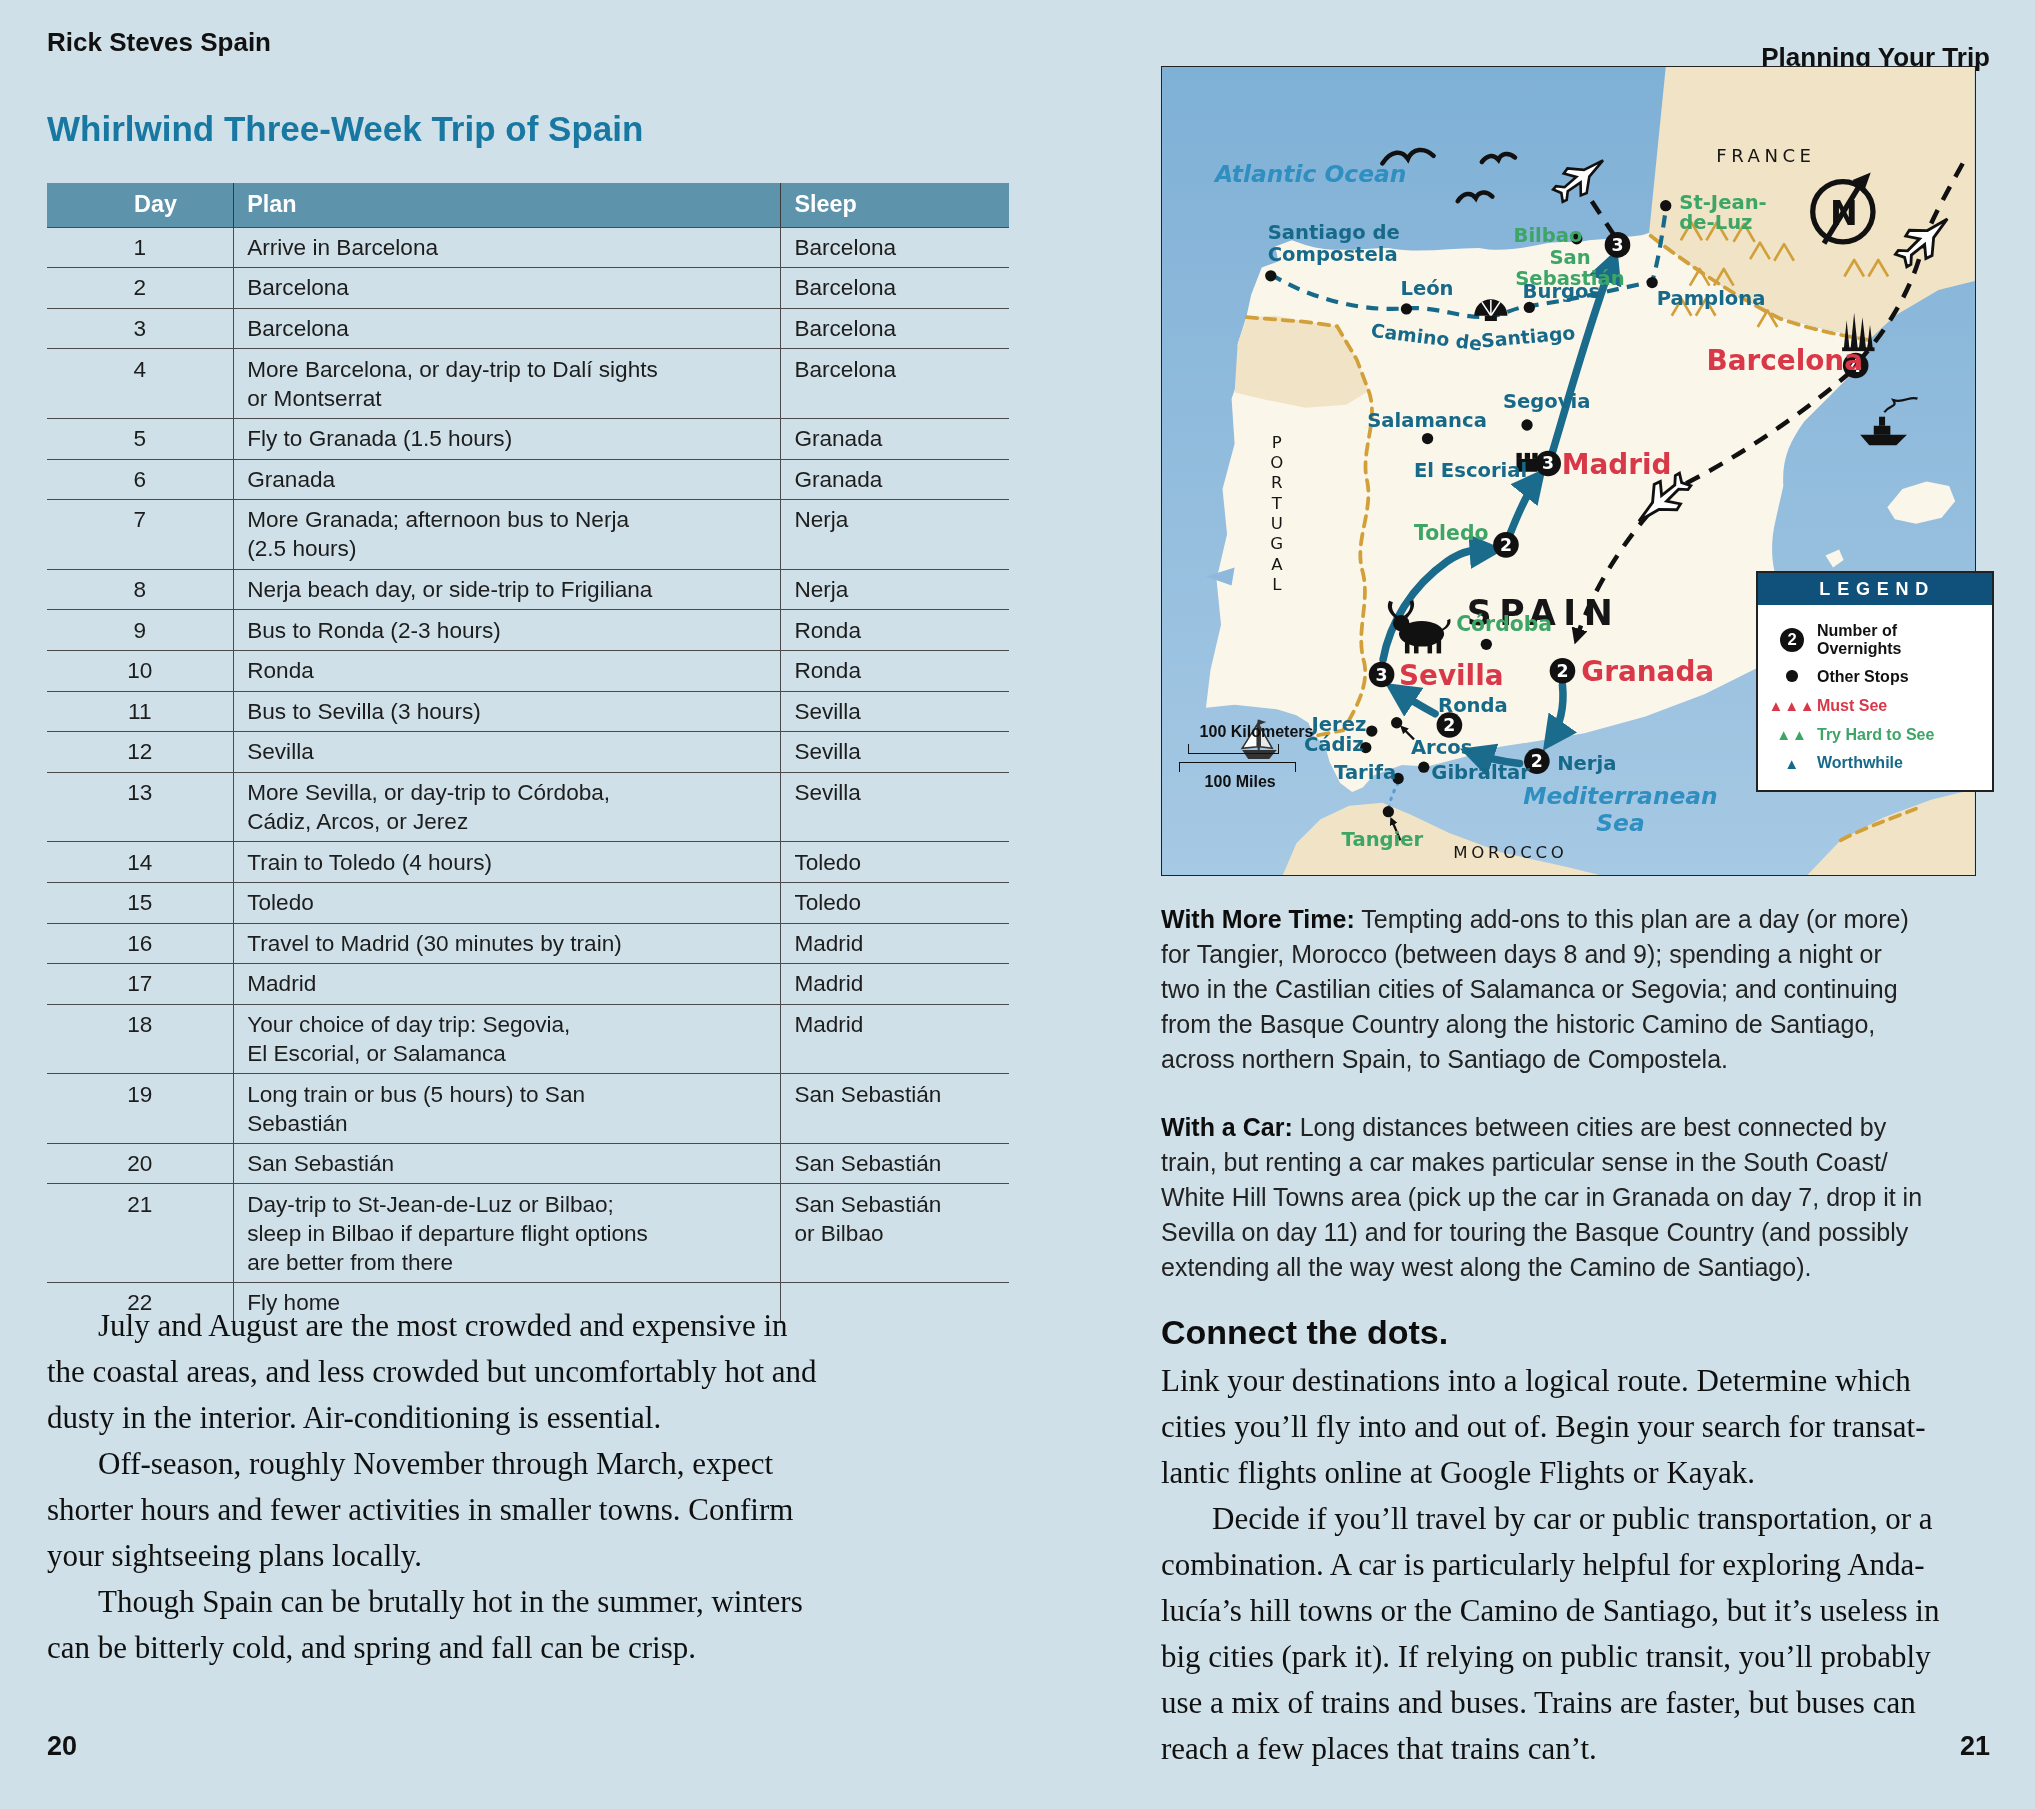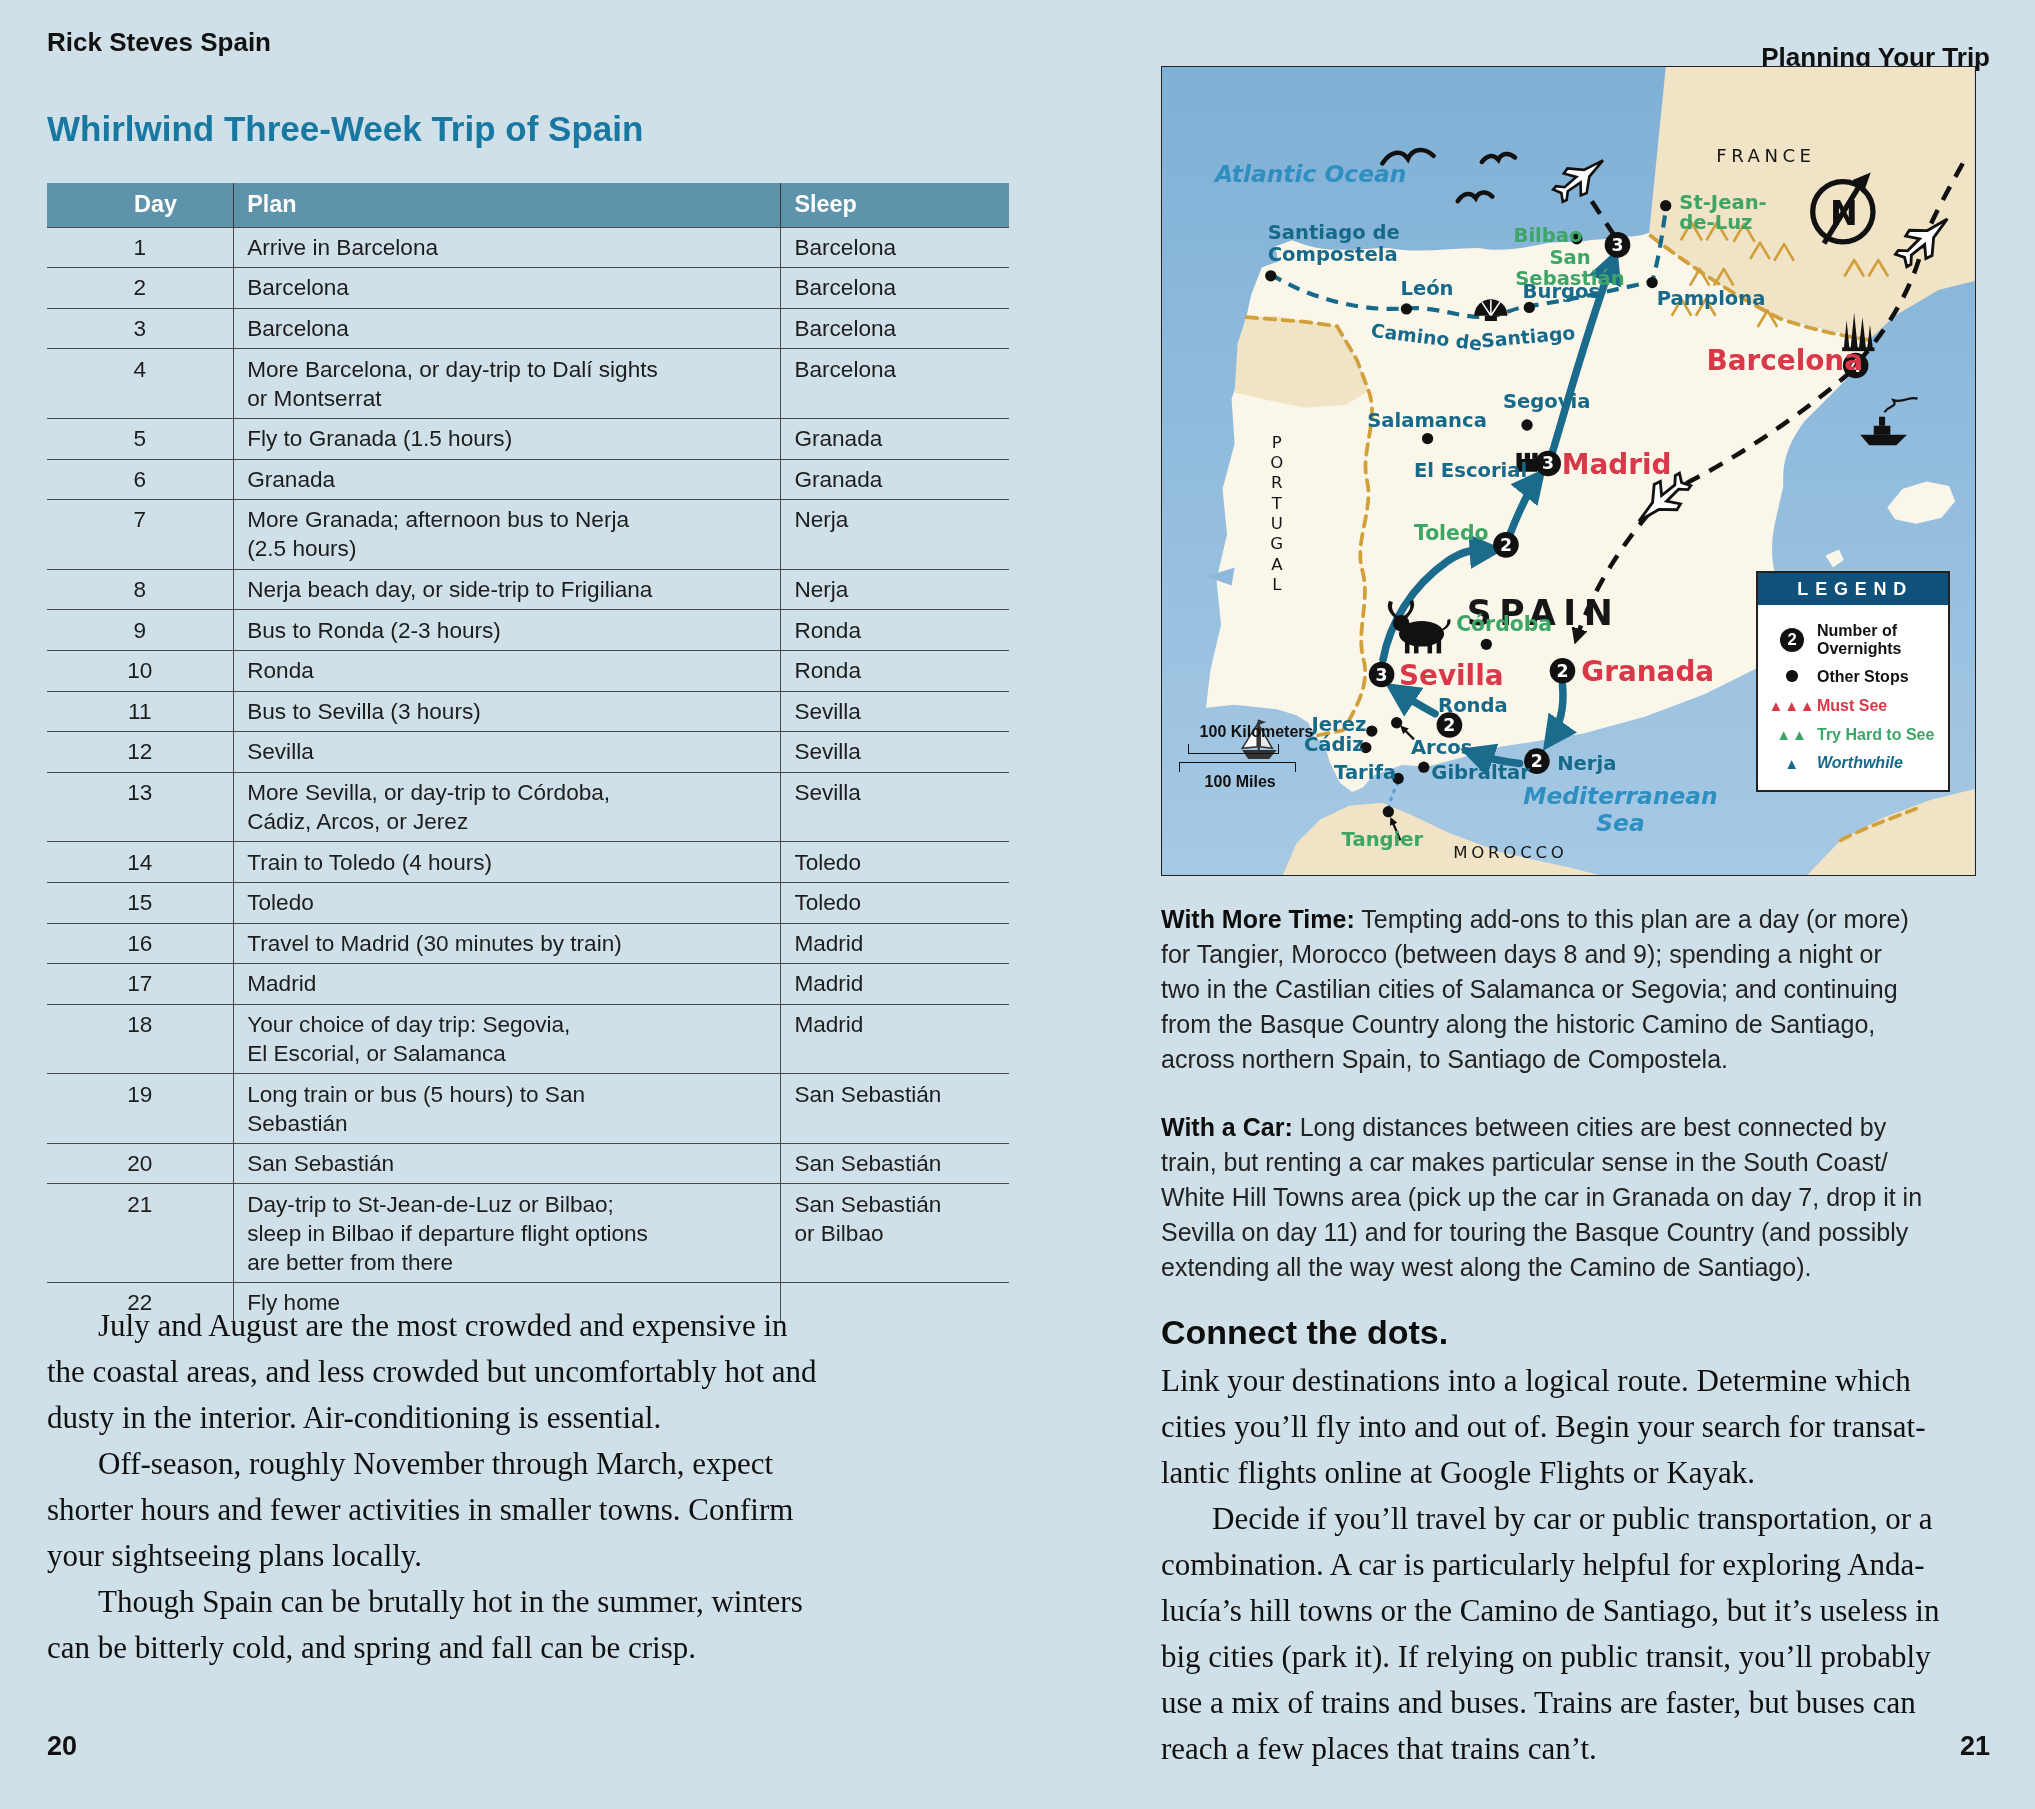--- a/index.html
+++ b/index.html
@@ -28,21 +28,21 @@
   .serif p.indent{text-indent:51px;}
   
   .note{font-size:25px;line-height:35px;color:#222;white-space:pre-line;margin:0 0 22.6px 0;}
   .note b{color:#0d0d0d;}
   .connectHead{font-size:34px;font-weight:bold;color:#0d0d0d;}
   .pageno{font-size:27px;font-weight:bold;color:#111;}
   
   .mapbox{width:813px;height:808px;border:1.9px solid #222;background:#8fb9dc;}
   .mapbox svg{display:block;}
   
-  .legend{position:absolute;left:594px;top:504px;width:194px;background:#fff;
+  .legend{position:absolute;left:594px;top:504px;width:238px;background:#fff;
           border:2.3px solid #222;box-sizing:border-box;}
   .legend .lg-title{background:#10517c;color:#fff;font-weight:bold;font-size:18px;
           letter-spacing:6.8px;text-align:center;padding:6px 0 5.3px 4.5px;}
   .legend .lg-items{padding:9px 9px 7.5px 9px;}
   .legend .lg-row{display:flex;align-items:center;margin:7.5px 0 10.6px 0;}
   .legend .lg-sym{width:50px;flex:none;text-align:center;}
   .legend .lg-label{font-weight:bold;font-size:16px;line-height:18px;white-space:pre-line;}
   .lg-num{display:inline-block;width:24px;height:24px;border-radius:50%;background:#111;
           color:#fff;font-weight:bold;font-size:16.6px;line-height:24px;text-align:center;}
   .lg-dot{display:inline-block;width:11.3px;height:11.3px;border-radius:50%;background:#111;}
@@ -502,21 +502,21 @@
         <div class="lg-row">
           <span class="lg-sym"><span class="lg-tri" style="color: rgb(217, 56, 72);">▲▲▲</span></span>
           <span class="lg-label" style="color: rgb(217, 56, 72);">Must See</span>
         </div>
         <div class="lg-row">
           <span class="lg-sym"><span class="lg-tri" style="color: rgb(61, 165, 102);">▲▲</span></span>
           <span class="lg-label" style="color: rgb(61, 165, 102);">Try Hard to See</span>
         </div>
         <div class="lg-row">
           <span class="lg-sym"><span class="lg-tri" style="color: rgb(23, 105, 138);">▲</span></span>
-          <span class="lg-label" style="color: rgb(23, 105, 138); font-style: italic;">Worthwhile</span>
+          <span class="lg-label" style="color: rgb(23, 105, 138);">Worthwhile</span>
         </div>
       </div>
   </div>
 
   <div class="scale">
     <div class="s-km">100 Kilometers</div>
     <div class="s-kmbar"></div>
     <div class="s-mibar"></div>
     <div class="s-mi">100 Miles</div>
   </div>

